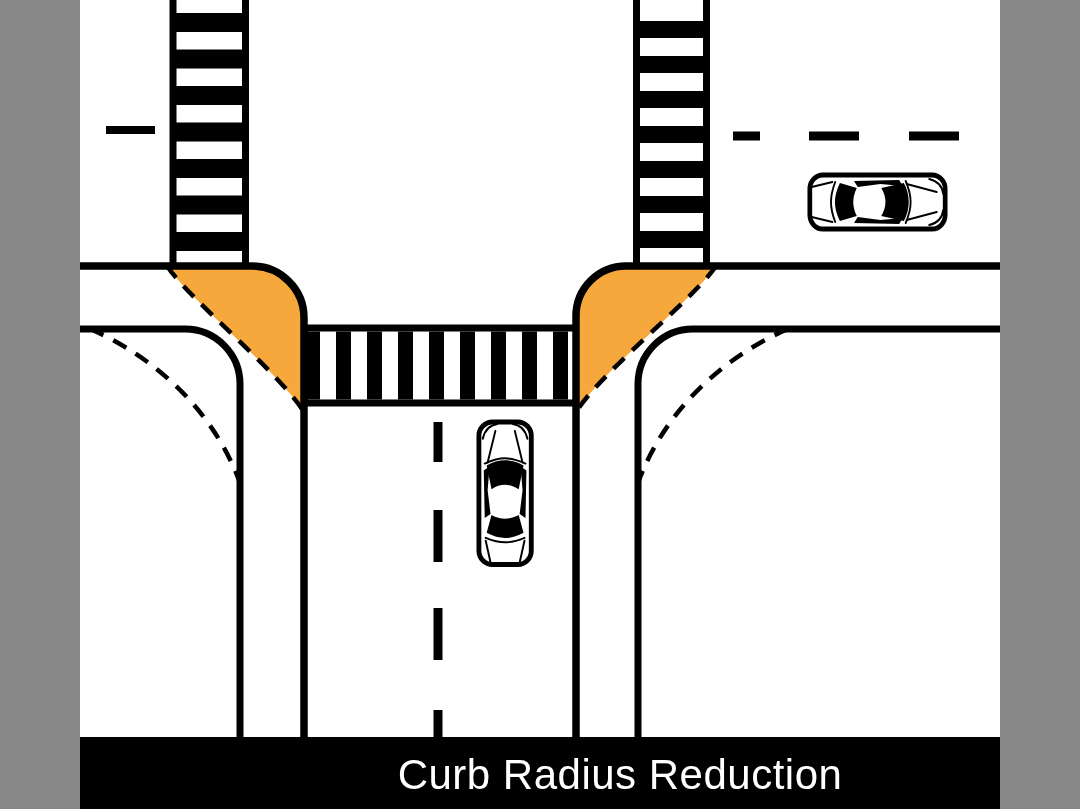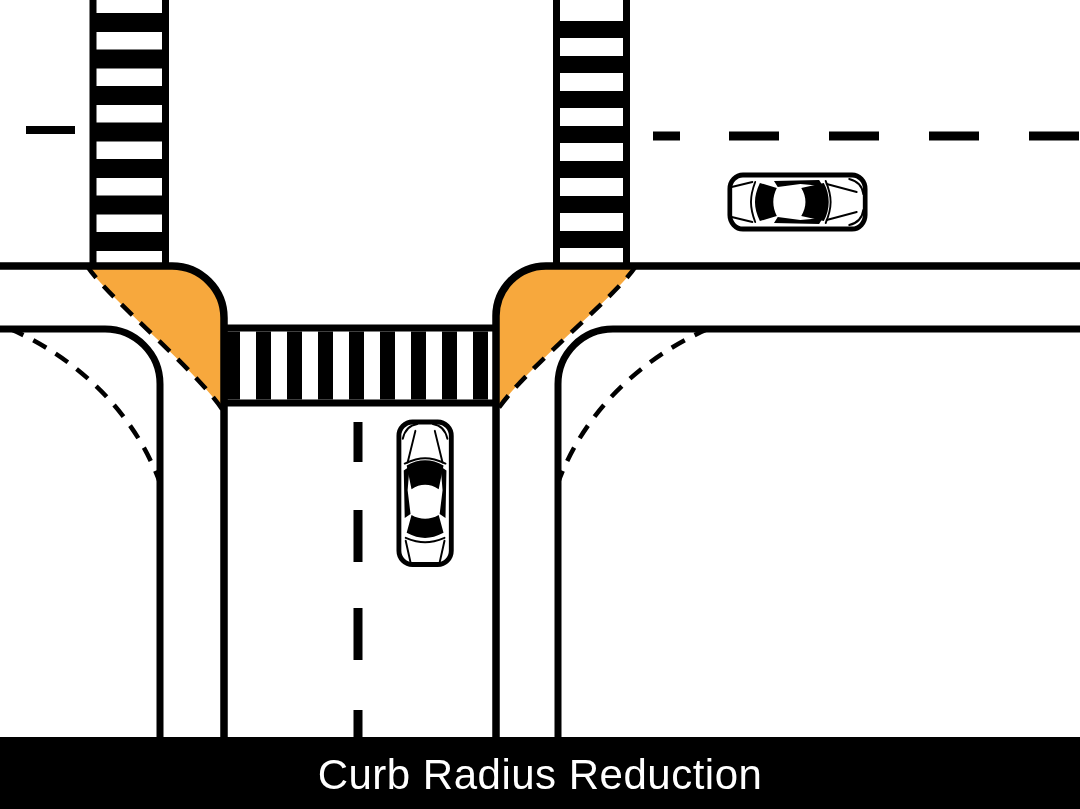--- a/index.html
+++ b/index.html
@@ -1,18 +1,18 @@
 <!DOCTYPE html>
 <html style="--color-background: #FFFFFF; --color-line: #000000; --color-curb_extension: #F7A83D; --color-title_bar: #000000; --color-title_text: #FFFFFF;"><head>
 <meta charset="utf-8">
 <style>
   html,body{margin:0;padding:0;background:#888;}
   .stage{
     position:relative;
-    width:1080px;height:809px;
+    width:920px;height:809px;
     margin:0 auto;
     background:var(--color-background,#fff);
     overflow:hidden;
     font-family:"Liberation Sans",sans-serif;
   }
   svg{display:block;}
   .bg{fill:var(--color-background,#fff);}
   .ln{stroke:var(--color-line,#000);fill:none;}
   .orange{fill:var(--color-curb_extension,#F7A83D);stroke:none;}
   .bar{fill:var(--color-title_bar,#000);}

